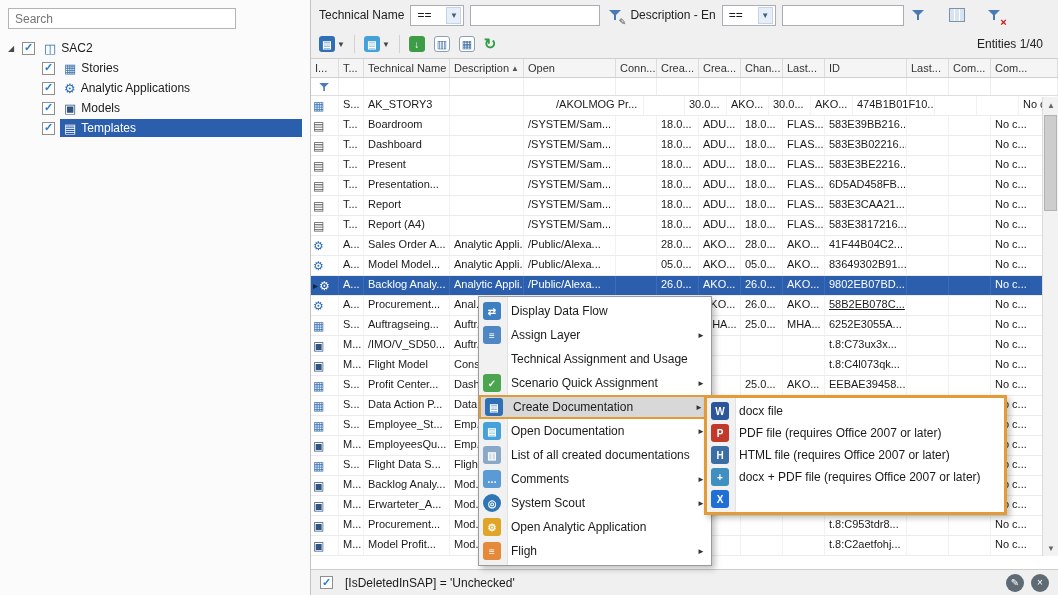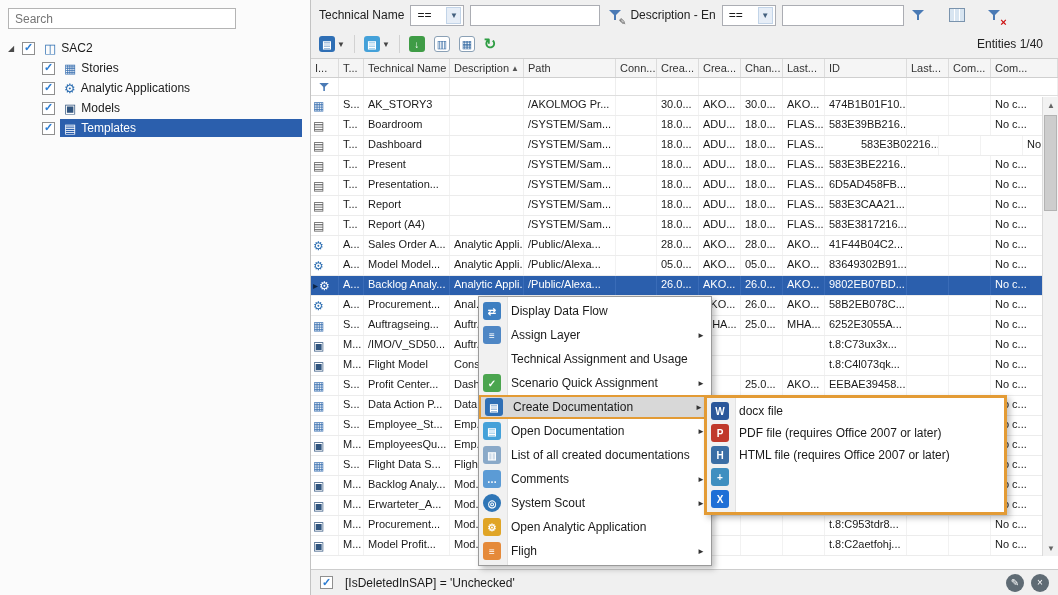--- a/index.html
+++ b/index.html
@@ -224,21 +224,21 @@
           <span>T...</span>
         </div>
         <div class="t-h-cell" style="width: 86px;">
           <span>Technical Name</span>
         </div>
         <div class="t-h-cell" style="width: 74px;">
           <span>Description</span>
           <span class="sort-arrow">▲</span>
         </div>
         <div class="t-h-cell" style="width: 92px;">
-          <span>Path</span>
+          <span>Open</span>
         </div>
         <div class="t-h-cell" style="width: 41px;">
           <span>Conn...</span>
         </div>
         <div class="t-h-cell" style="width: 42px;">
           <span>Crea...</span>
         </div>
         <div class="t-h-cell" style="width: 42px;">
           <span>Crea...</span>
         </div>
@@ -280,21 +280,21 @@
         <div class="t-f-cell" style="flex: 1 1 0%;"></div>
       </div>
     <div class="t-body">
         <div class="t-row">
           <div class="t-cell icon-cell" style="width: 28px;">
             <span class="gicon" style="color: rgb(63, 116, 179); font-size: 12px;">▦</span>
           </div>
           <div class="t-cell" style="width: 25px;">S...</div>
           <div class="t-cell" style="width: 86px;">AK_STORY3</div>
           <div class="t-cell" style="width: 74px;"></div>
-          <div class="t-cell" style="width: 92px;">/AKOLMOG Pr...</div>
+          <div class="t-cell" style="width: 92px; margin-left: 28px;">/AKOLMOG Pr...</div>
           <div class="t-cell" style="width: 41px;"></div>
           <div class="t-cell" style="width: 42px;">30.0...</div>
           <div class="t-cell" style="width: 42px;">AKO...</div>
           <div class="t-cell" style="width: 42px;">30.0...</div>
           <div class="t-cell" style="width: 42px;">AKO...</div>
           <div class="t-cell" style="width: 82px;">474B1B01F10...</div>
           <div class="t-cell" style="width: 42px;"></div>
           <div class="t-cell" style="width: 42px;"></div>
           <div class="t-cell" style="flex: 1 1 0%;">No c...</div>
         </div>
@@ -322,21 +322,21 @@
           </div>
           <div class="t-cell" style="width: 25px;">T...</div>
           <div class="t-cell" style="width: 86px;">Dashboard</div>
           <div class="t-cell" style="width: 74px;"></div>
           <div class="t-cell" style="width: 92px;">/SYSTEM/Sam...</div>
           <div class="t-cell" style="width: 41px;"></div>
           <div class="t-cell" style="width: 42px;">18.0...</div>
           <div class="t-cell" style="width: 42px;">ADU...</div>
           <div class="t-cell" style="width: 42px;">18.0...</div>
           <div class="t-cell" style="width: 42px;">FLAS...</div>
-          <div class="t-cell" style="width: 82px; margin-left: 32px;">583E3B02216...</div>
+          <div class="t-cell" style="width: 82px;">583E3B02216...</div>
           <div class="t-cell" style="width: 42px;"></div>
           <div class="t-cell" style="width: 42px;"></div>
           <div class="t-cell" style="flex: 1 1 0%;">No c...</div>
         </div>
         <div class="t-row">
           <div class="t-cell icon-cell" style="width: 28px;">
             <span class="gicon" style="color: rgb(85, 85, 85); font-size: 12px;">▤</span>
           </div>
           <div class="t-cell" style="width: 25px;">T...</div>
           <div class="t-cell" style="width: 86px;">Present</div>
@@ -467,21 +467,21 @@
           </div>
           <div class="t-cell" style="width: 25px;">A...</div>
           <div class="t-cell" style="width: 86px;">Procurement...</div>
           <div class="t-cell" style="width: 74px;">Anal...</div>
           <div class="t-cell" style="width: 92px;"></div>
           <div class="t-cell" style="width: 41px;"></div>
           <div class="t-cell" style="width: 42px;"></div>
           <div class="t-cell" style="width: 42px;">AKO...</div>
           <div class="t-cell" style="width: 42px;">26.0...</div>
           <div class="t-cell" style="width: 42px;">AKO...</div>
-          <div class="t-cell" style="width: 82px;">58B2EB078C...</div>
+          <div class="t-cell" style="width: 82px; text-decoration: underline;">58B2EB078C...</div>
           <div class="t-cell" style="width: 42px;"></div>
           <div class="t-cell" style="width: 42px;"></div>
           <div class="t-cell" style="flex: 1 1 0%;">No c...</div>
         </div>
         <div class="t-row">
           <div class="t-cell icon-cell" style="width: 28px;">
             <span class="gicon" style="color: rgb(63, 116, 179); font-size: 12px;">▦</span>
           </div>
           <div class="t-cell" style="width: 25px;">S...</div>
           <div class="t-cell" style="width: 86px;">Auftragseing...</div>
@@ -774,17 +774,18 @@
     <div class="menu-item">
       <span class="menu-icon" style="background: rgb(192, 57, 43); color: rgb(255, 255, 255); border-radius: 3px;">P</span>
       <span class="menu-label">PDF file (requires Office 2007 or later)</span>
     </div>
     <div class="menu-item">
       <span class="menu-icon" style="background: rgb(58, 110, 165); color: rgb(255, 255, 255); border-radius: 3px;">H</span>
       <span class="menu-label">HTML file (requires Office 2007 or later)</span>
     </div>
     <div class="menu-item">
       <span class="menu-icon" style="background: rgb(63, 143, 192); color: rgb(255, 255, 255); border-radius: 3px;">+</span>
+      <span class="menu-label">docx + PDF file (requires Office 2007 or later)</span>
     </div>
     <div class="menu-item">
       <span class="menu-icon" style="background: rgb(31, 111, 214); color: rgb(255, 255, 255); border-radius: 3px;">X</span>
     </div>
   </div>
 
 </body></html>

